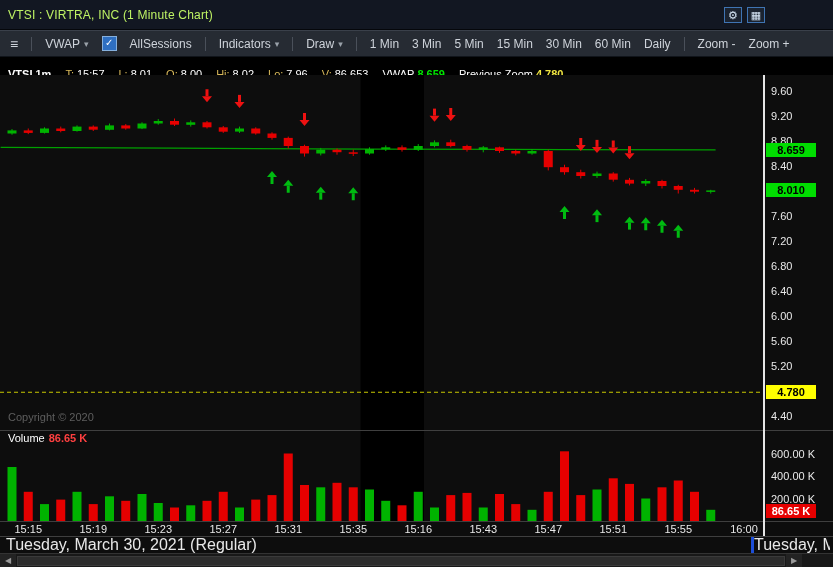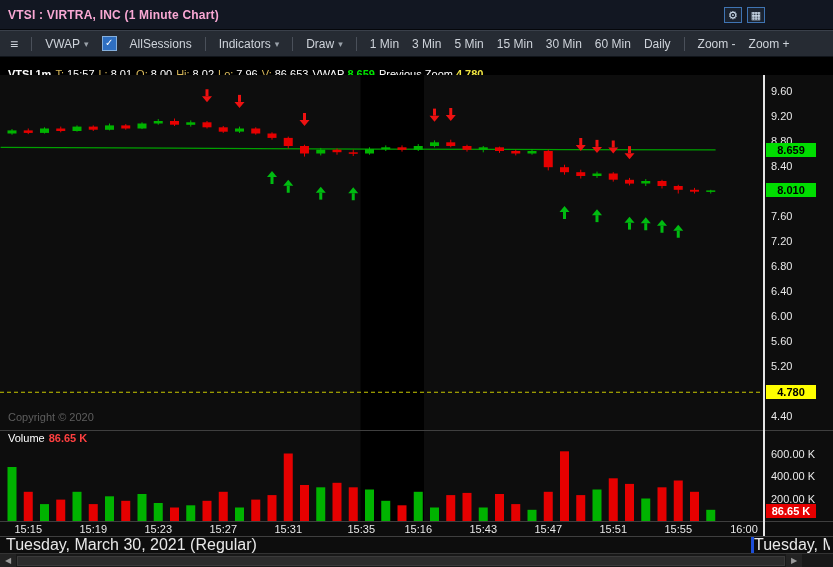--- a/index.html
+++ b/index.html
@@ -2,41 +2,41 @@
 <html style="--candle-up: #00b300; --candle-down: #e60000; --buy-arrow: #00bb11; --sell-arrow: #ee1111; --vwap-line: #00a000; --prev-close-line: #c8c800; --band: #000000; --volume-value-text: #ff4040; --status-label: #d8b85a; --status-green: #00e600; --status-yellow: #f0e542;"><head>
 <meta charset="utf-8">
 <style>
   html,body{margin:0;padding:0;background:#000;}
   .window{position:relative;width:833px;height:567px;background:#000;overflow:hidden;
           font-family:"Liberation Sans",sans-serif;-webkit-font-smoothing:antialiased;}
 
   
   .titlebar{position:absolute;top:0;left:0;right:0;height:30px;background:#121722;
             display:flex;align-items:center;padding:0 8px;box-sizing:border-box;border-bottom:1px solid #05070b;}
-  .title{color:#f9a8d4;font-size:12px;font-weight:bold;letter-spacing:.2px;}
+  .title{color:#bef264;font-size:12px;font-weight:normal;letter-spacing:.2px;}
   .titlebar-btns{position:absolute;right:68px;top:7px;display:flex;gap:5px;}
   .tb-btn{width:18px;height:16px;background:#1b2330;border:1px solid #3f74b3;color:#d5e4f4;
           font-size:11px;line-height:14px;display:flex;align-items:center;justify-content:center;padding:0;cursor:pointer;}
 
   
   .toolbar{position:absolute;top:30px;left:0;right:0;height:27px;background:#262b33;
            border-top:1px solid #3a404a;border-bottom:1px solid #10141a;display:flex;align-items:center;
            gap:13px;padding:0 10px;box-sizing:border-box;font-size:12px;color:#ced3da;}
   .tool{white-space:nowrap;}
   .dd{display:inline-flex;gap:4px;align-items:center;cursor:pointer;}
   .caret{font-size:9px;color:#9aa1aa;}
   .sep{width:1px;height:14px;background:#4a505a;}
   .tfbtn{background:none;border:none;color:inherit;font:inherit;padding:0;cursor:pointer;white-space:nowrap;}
   .checkbox{width:13px;height:13px;background:#2f6fc1;border:1px solid #86b0dd;color:#fff;font-size:10px;
             line-height:12px;text-align:center;display:inline-block;cursor:pointer;}
   .menu-glyph{font-size:14px;cursor:pointer;color:#ced3da;}
 
   
   .statusbar{position:absolute;top:57px;left:0;right:0;height:34px;background:#000;border-bottom:1px solid #1b1b1b;
-             display:flex;align-items:center;gap:4px;padding:0 8px;box-sizing:border-box;font-size:11px;color:#fff;}
+             display:flex;align-items:center;gap:14px;padding:0 8px;box-sizing:border-box;font-size:11px;color:#fff;}
   .sym{font-weight:bold;}
   .f{display:inline-flex;gap:3px;}
   .fl{color:var(--status-label);}
   .fv{color:#ffffff;}
   .sgreen{color:var(--status-green);font-weight:bold;}
   .syellow{color:var(--status-yellow);font-weight:bold;}
 
   
   .chart-region{position:absolute;top:75px;left:0;width:833px;height:461px;background:#0d0d0d;}
   #price-svg{position:absolute;top:0;left:0;display:block;}
@@ -482,21 +482,21 @@
         <div class="tick" style="top: 395px;">400.00 K</div>
         <div class="tick" style="top: 417.5px;">200.00 K</div>
         <div class="badge" style="top: 429.252px; background: rgb(230, 0, 0); color: rgb(255, 255, 255);">86.65 K</div>
       </div>
     <div id="time-axis">
         <div class="tlabel" style="left: 28.25px;">15:15</div>
         <div class="tlabel" style="left: 93.25px;">15:19</div>
         <div class="tlabel" style="left: 158.25px;">15:23</div>
         <div class="tlabel" style="left: 223.25px;">15:27</div>
         <div class="tlabel" style="left: 288.25px;">15:31</div>
-        <div class="tlabel" style="left: 353.25px; margin-left: 8px;">15:35</div>
+        <div class="tlabel" style="left: 353.25px;">15:35</div>
         <div class="tlabel" style="left: 418.25px;">15:16</div>
         <div class="tlabel" style="left: 483.25px;">15:43</div>
         <div class="tlabel" style="left: 548.25px;">15:47</div>
         <div class="tlabel" style="left: 613.25px;">15:51</div>
         <div class="tlabel" style="left: 678.25px;">15:55</div>
         <div class="tlabel" style="left: 744px;">16:00</div>
       </div>
   </div>
 
   <div class="bottombar">

